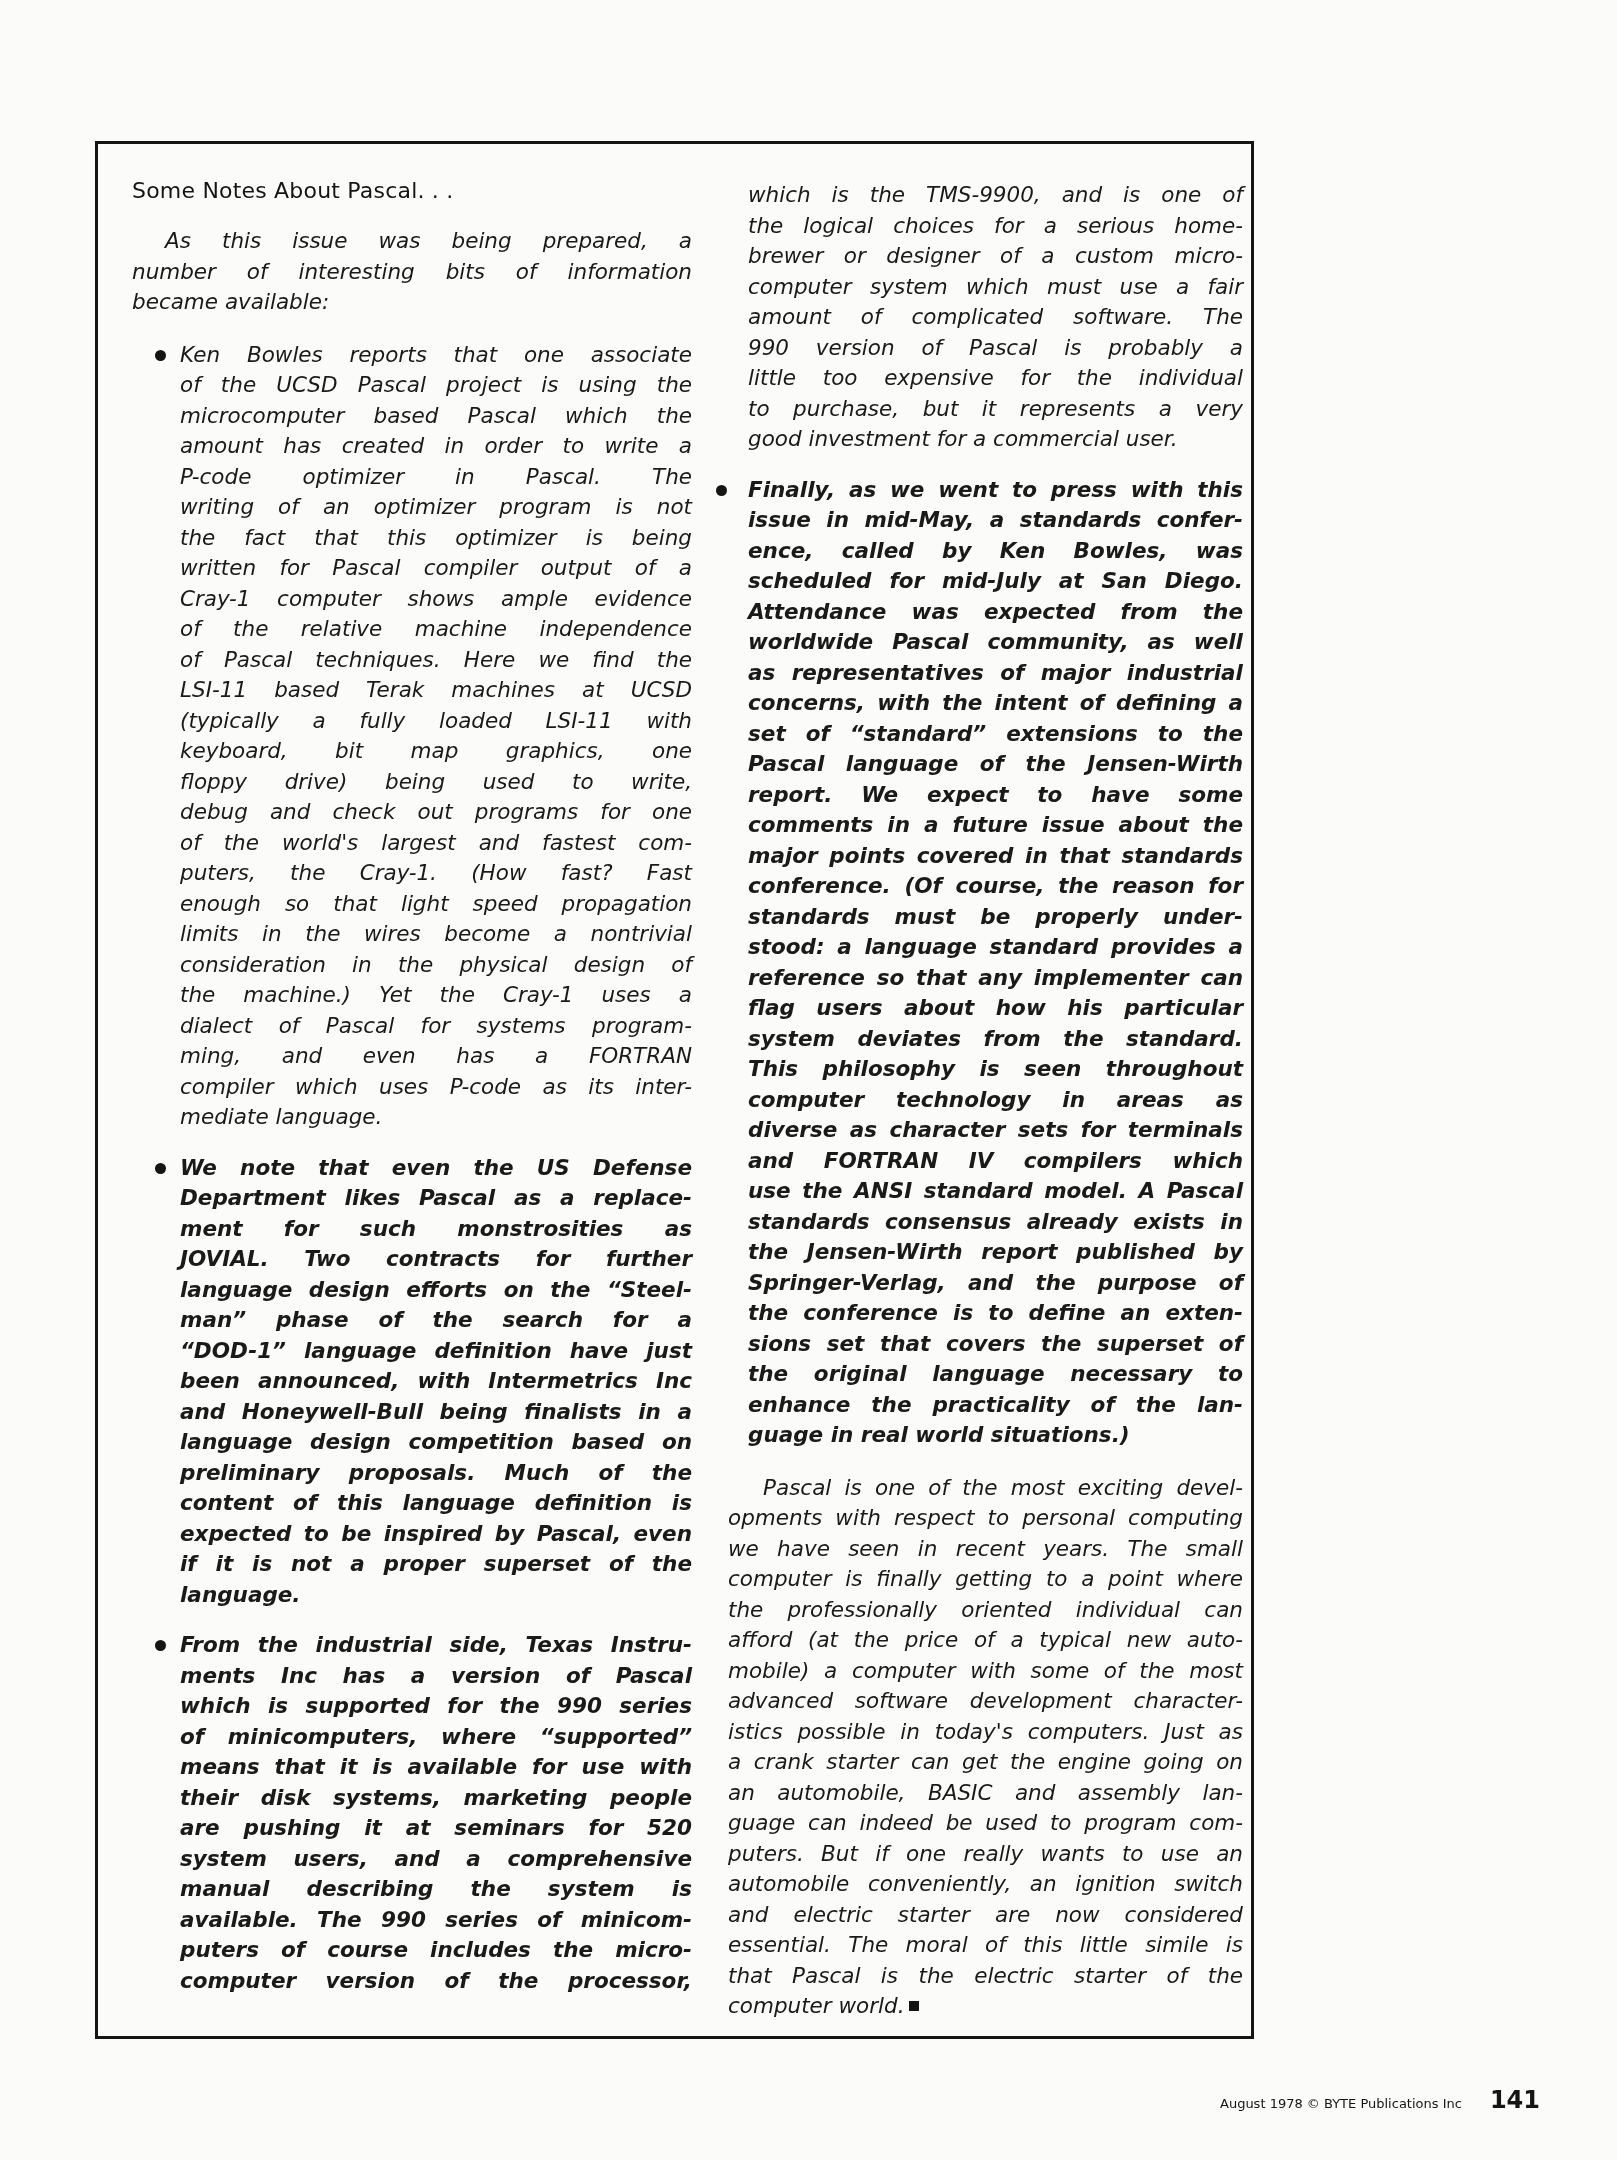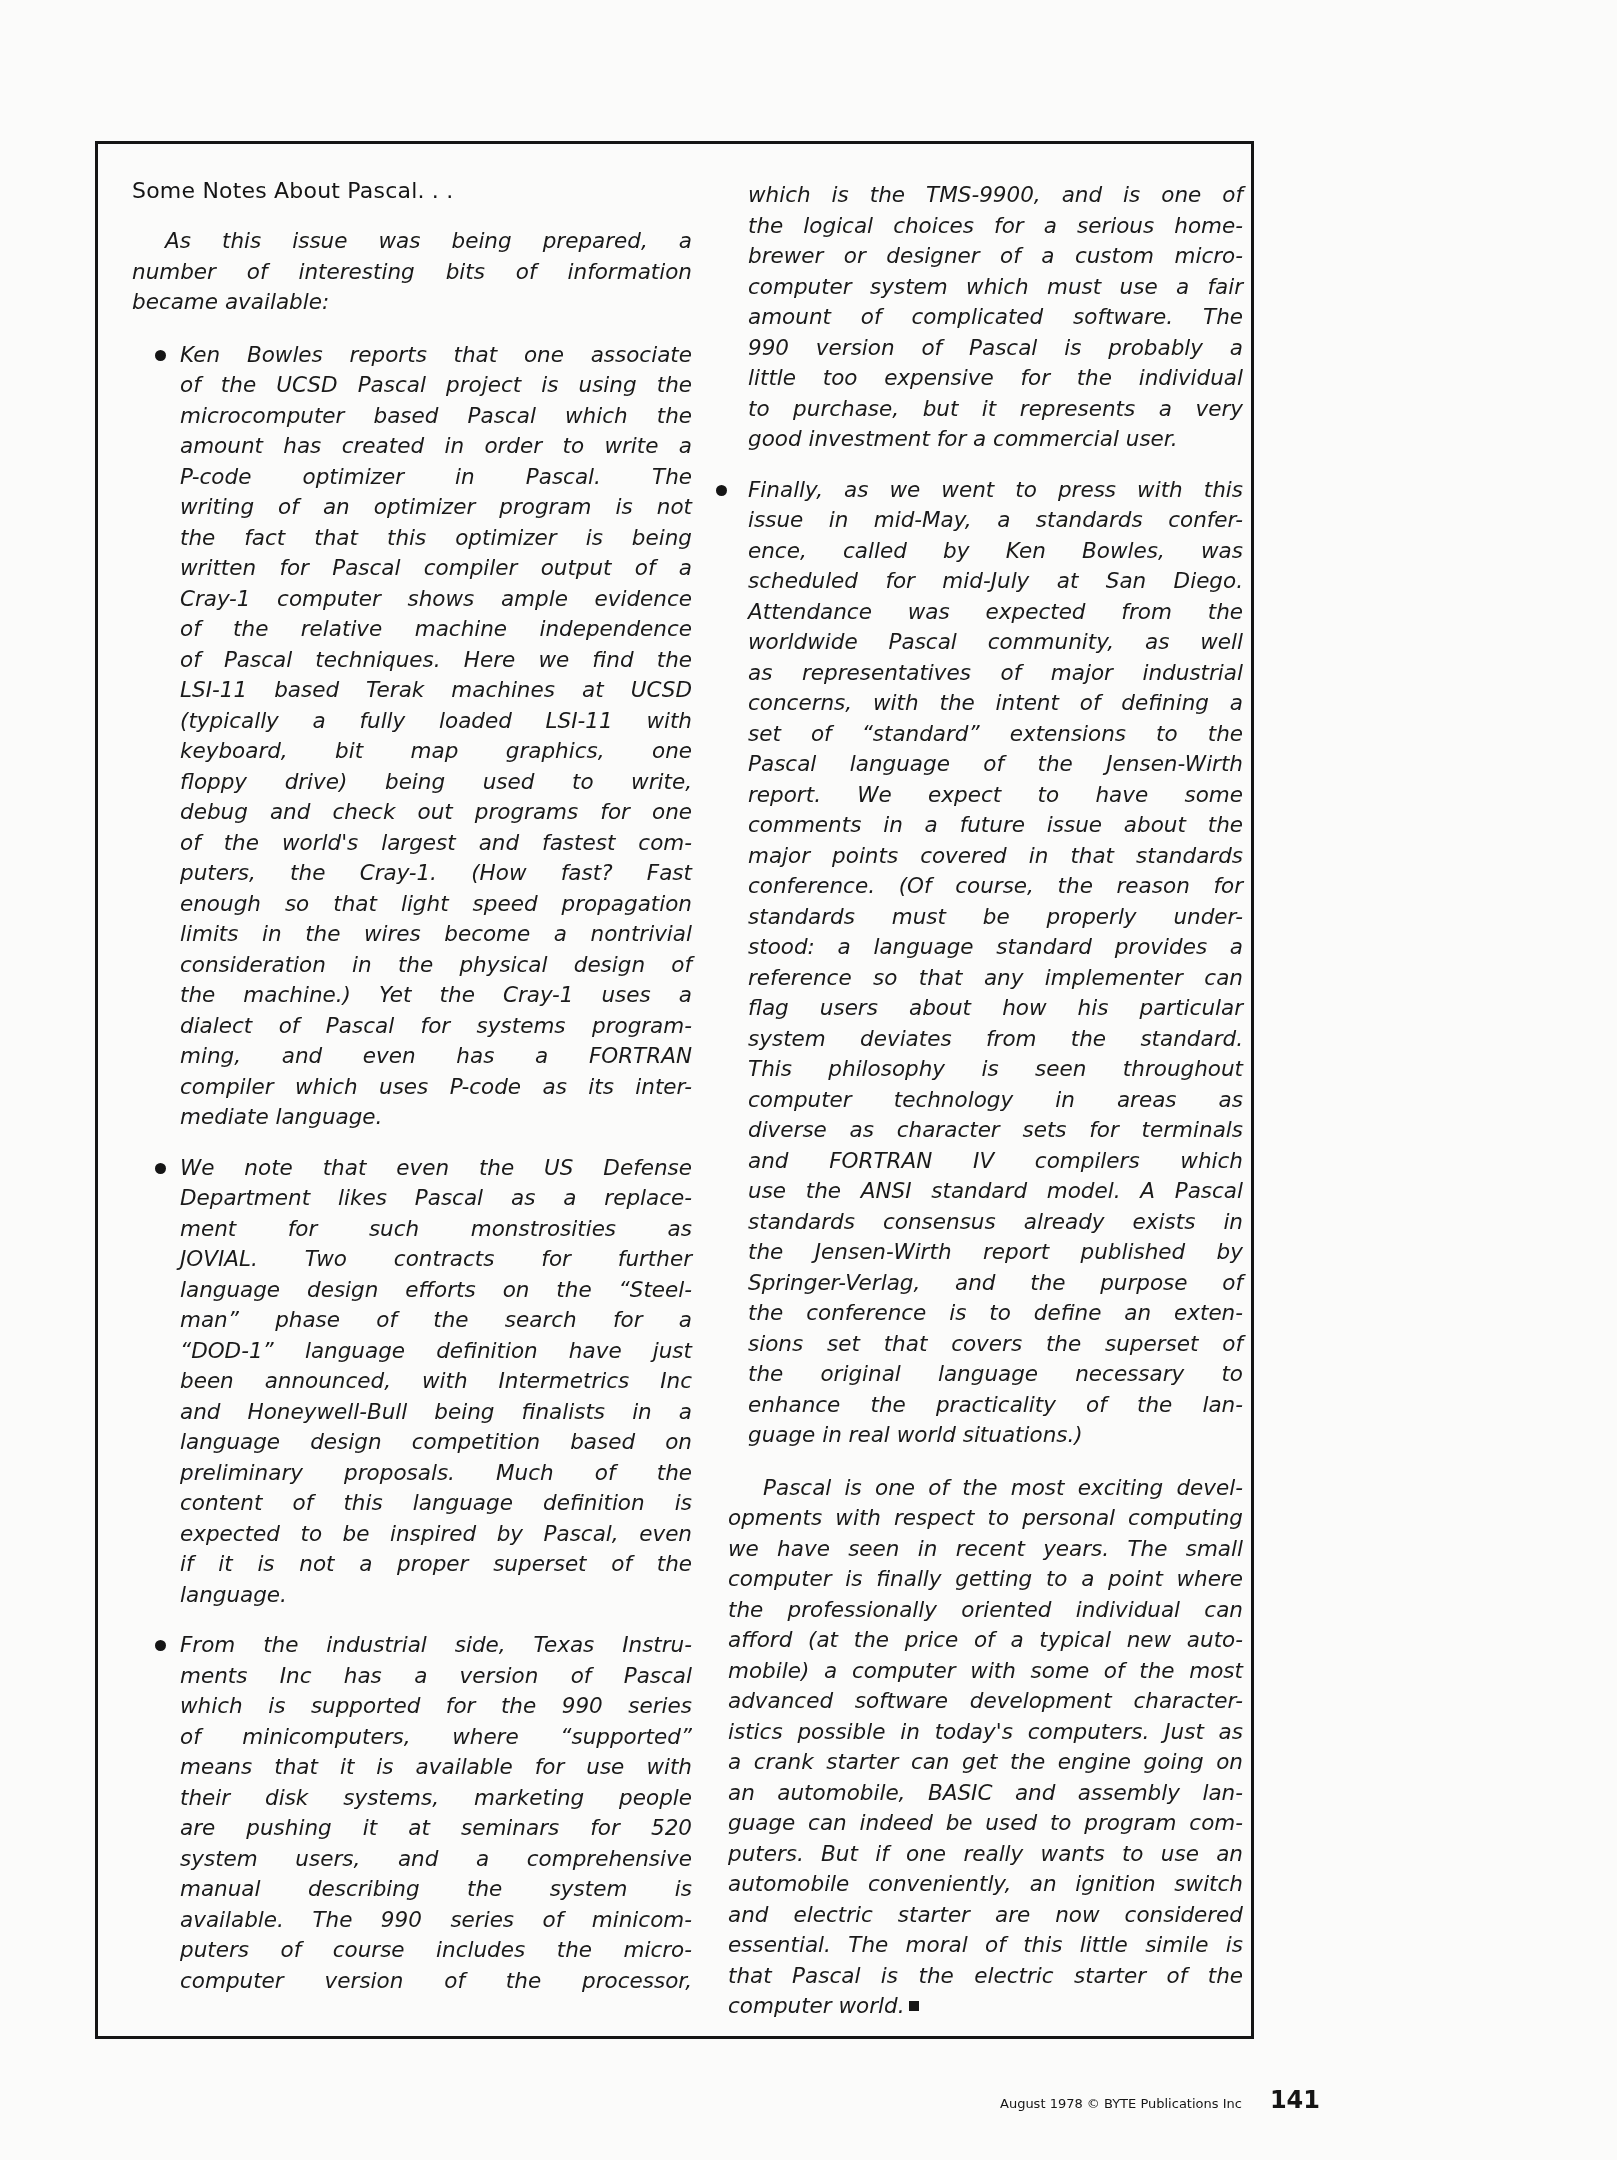--- a/index.html
+++ b/index.html
@@ -43,21 +43,21 @@
     text-align: justify;
     text-align-last: justify;
     overflow: visible;
   }
   .line.last { text-align-last: left; }
 
   .intro { padding-left: 0; }
   .intro .line.first { padding-left: 33px; }
 
   .bullet-item { position: relative; padding-left: 48px; margin-bottom: 0; }
-  .bullet-item + .bullet-item { margin-top: 20px; }
+  .bullet-item + .bullet-item { margin-top: 20px; font-weight: bold; }
   .bullet-list { margin-top: 22px; }
   .bullet-dot {
     position: absolute; left: 23px; top: 10px;
     width: 11px; height: 11px; border-radius: 50%;
     background: #151515;
   }
   .bullet-item.cont { padding-left: 48px; }
   .right-list { margin-top: 4px; }
   .right-list .bullet-item { padding-left: 20px; }
   .right-list .bullet-dot { left: -12px; }
@@ -68,21 +68,21 @@
   .closing .line.first { padding-left: 35px; }
 
   .end-mark {
     display: inline-block; width: 10px; height: 10px;
     background: #151515; margin-left: 4px; vertical-align: 2px;
   }
 
   .footer {
     position: absolute;
     top: 2086px; left: 1000px; width: 540px;
-    display: flex; align-items: baseline;
+    display: flex; justify-content: flex-end; align-items: baseline;
     color: #151515;
   }
   .footer-credit { font-size: 13px; font-family: "DejaVu Sans", sans-serif; margin-right: 28px; }
   .footer-page { font-size: 24px; font-weight: bold; font-family: "DejaVu Sans", sans-serif; }
 </style>
 </head>
 <body>
 
 <div class="box"></div>
 

